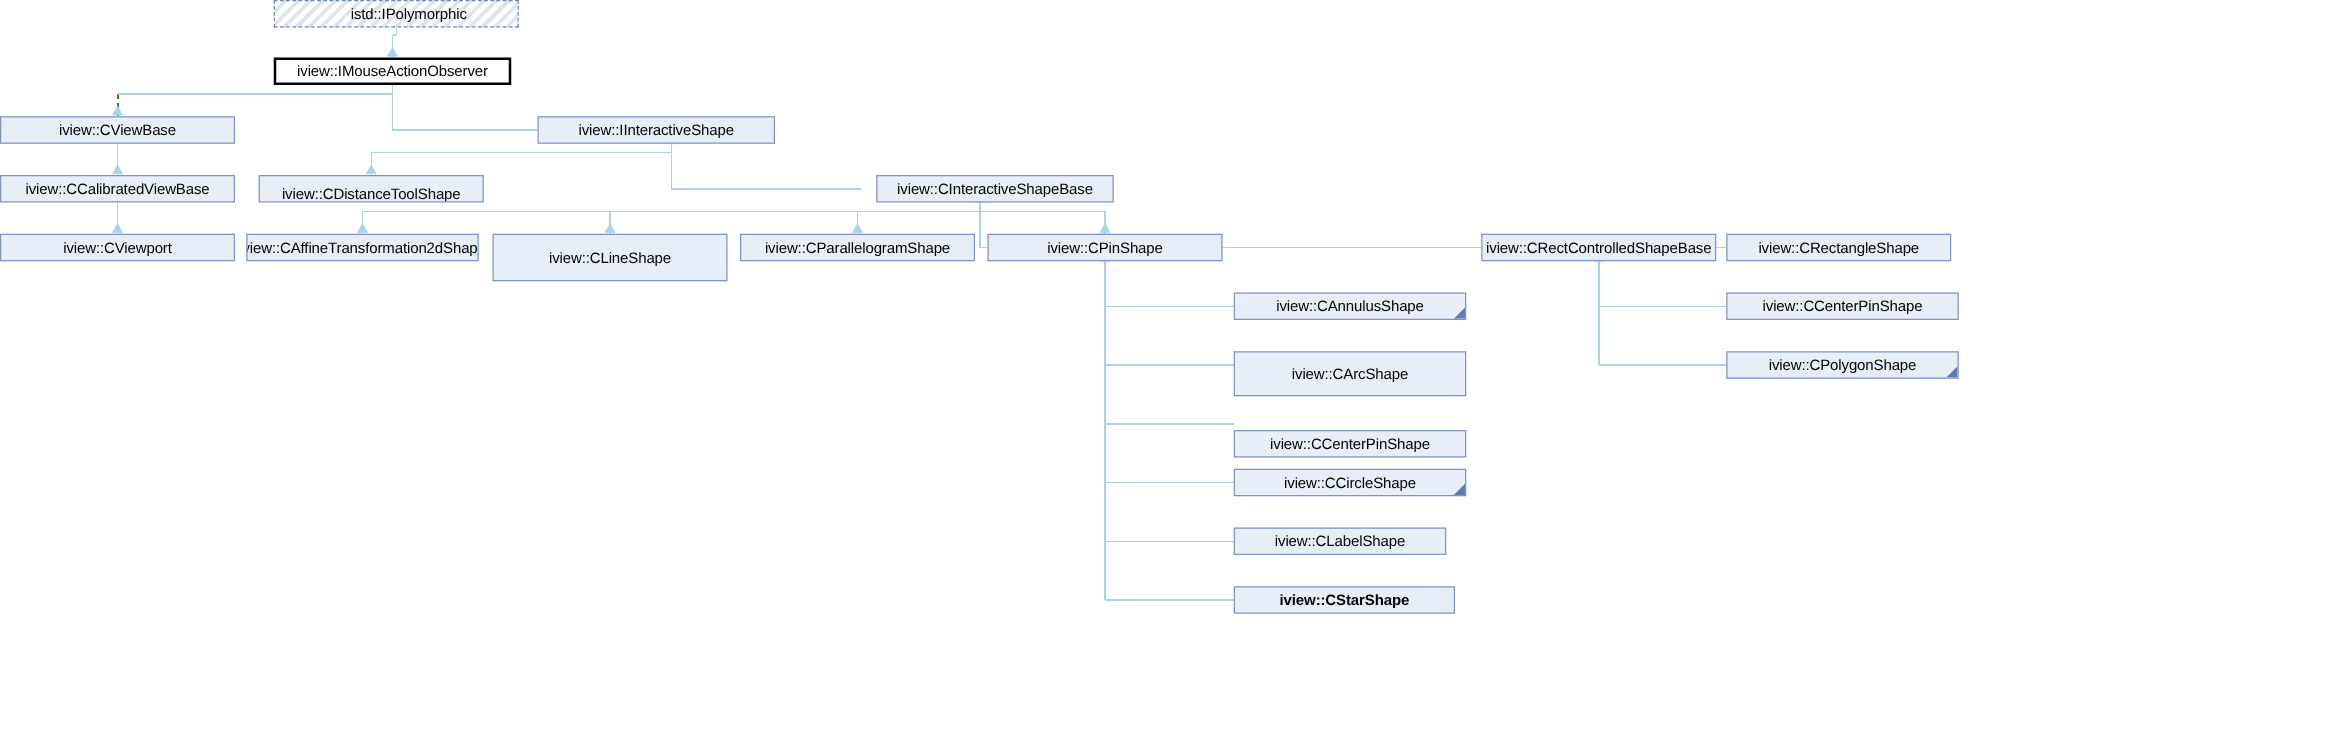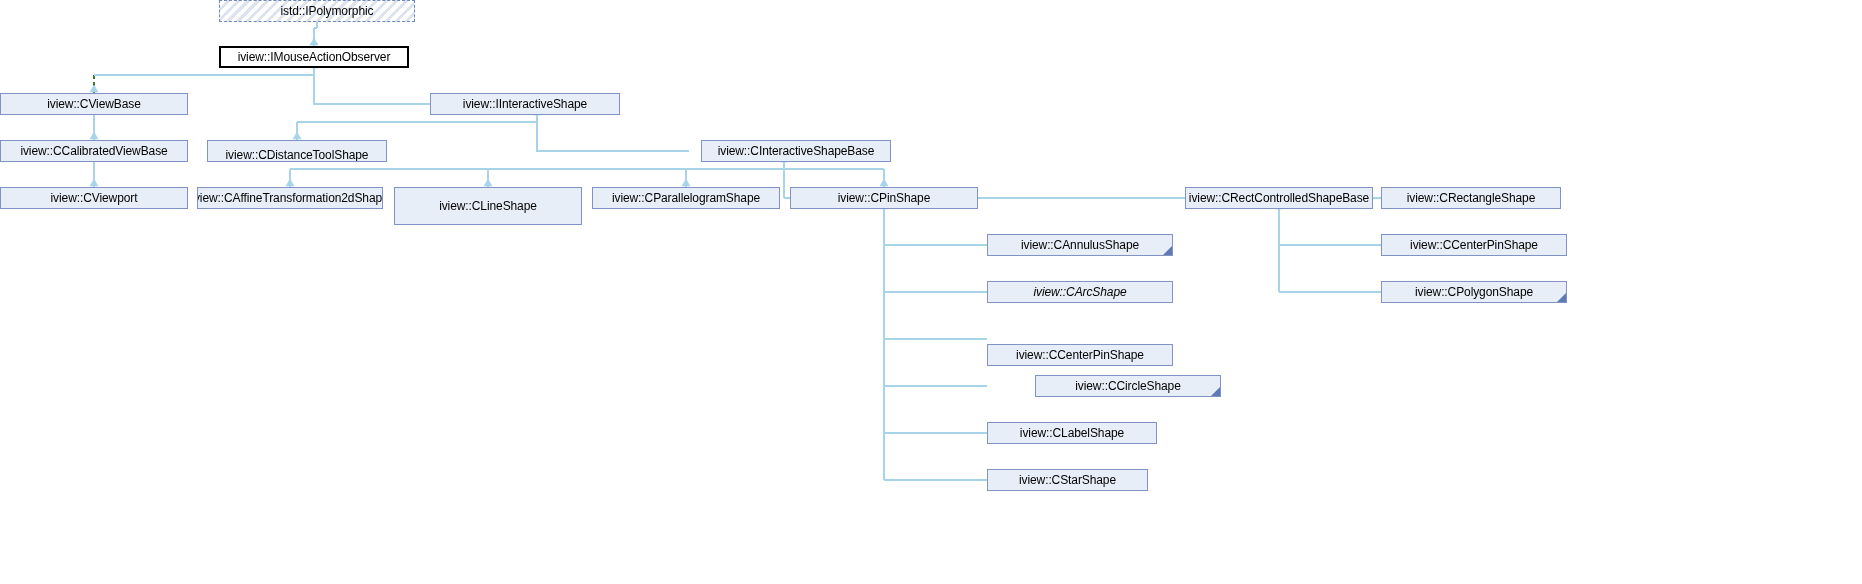--- a/index.html
+++ b/index.html
@@ -168,33 +168,33 @@
     </div>
     <div class="node" style="left: 1185px; top: 187px; width: 188px; height: 22px;">
       <span class="label">iview::CRectControlledShapeBase</span>
     </div>
     <div class="node" style="left: 1381px; top: 187px; width: 180px; height: 22px;">
       <span class="label">iview::CRectangleShape</span>
     </div>
     <div class="node truncated" style="left: 987px; top: 234px; width: 186px; height: 22px;">
       <span class="label">iview::CAnnulusShape</span>
     </div>
-    <div class="node" style="left: 987px; top: 281px; width: 186px; height: 22px; font-style: italic;">
+    <div class="node" style="left: 987px; top: 281px; width: 186px; height: 36px;">
       <span class="label">iview::CArcShape</span>
     </div>
     <div class="node" style="left: 987px; top: 328px; width: 186px; height: 22px; margin-top: 16px;">
       <span class="label">iview::CCenterPinShape</span>
     </div>
-    <div class="node truncated" style="left: 987px; top: 375px; width: 186px; height: 22px; margin-left: 48px;">
+    <div class="node truncated" style="left: 987px; top: 375px; width: 186px; height: 22px;">
       <span class="label">iview::CCircleShape</span>
     </div>
     <div class="node" style="left: 987px; top: 422px; width: 170px; height: 22px;">
       <span class="label">iview::CLabelShape</span>
     </div>
-    <div class="node" style="left: 987px; top: 469px; width: 161px; height: 22px;">
+    <div class="node" style="left: 987px; top: 469px; width: 177px; height: 22px; font-weight: bold;">
       <span class="label">iview::CStarShape</span>
     </div>
     <div class="node" style="left: 1381px; top: 234px; width: 186px; height: 22px;">
       <span class="label">iview::CCenterPinShape</span>
     </div>
     <div class="node truncated" style="left: 1381px; top: 281px; width: 186px; height: 22px;">
       <span class="label">iview::CPolygonShape</span>
     </div>
   </div>
 

